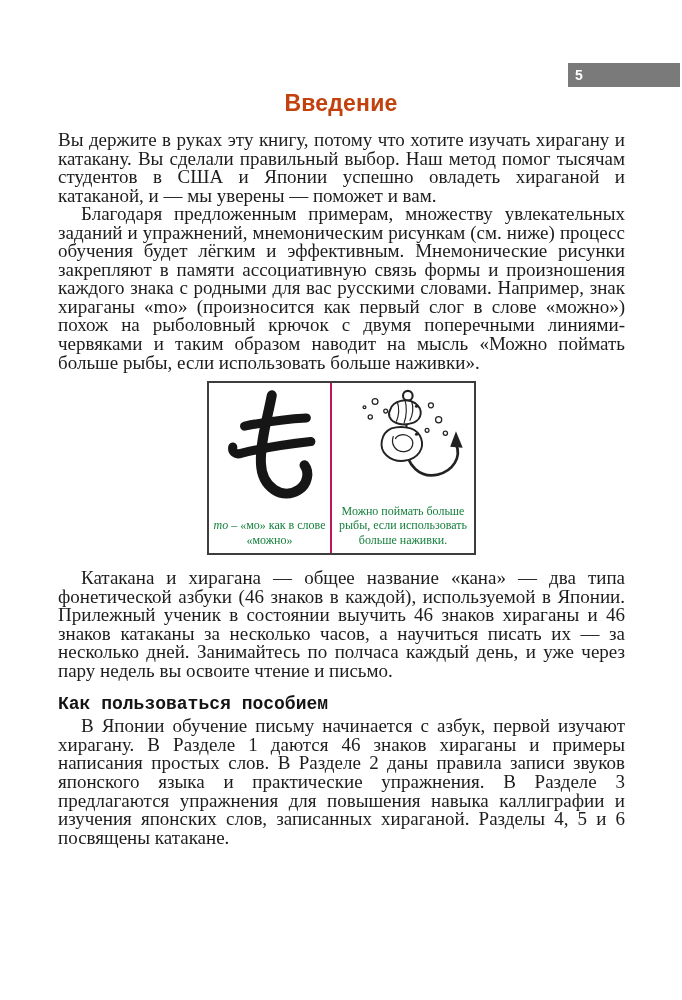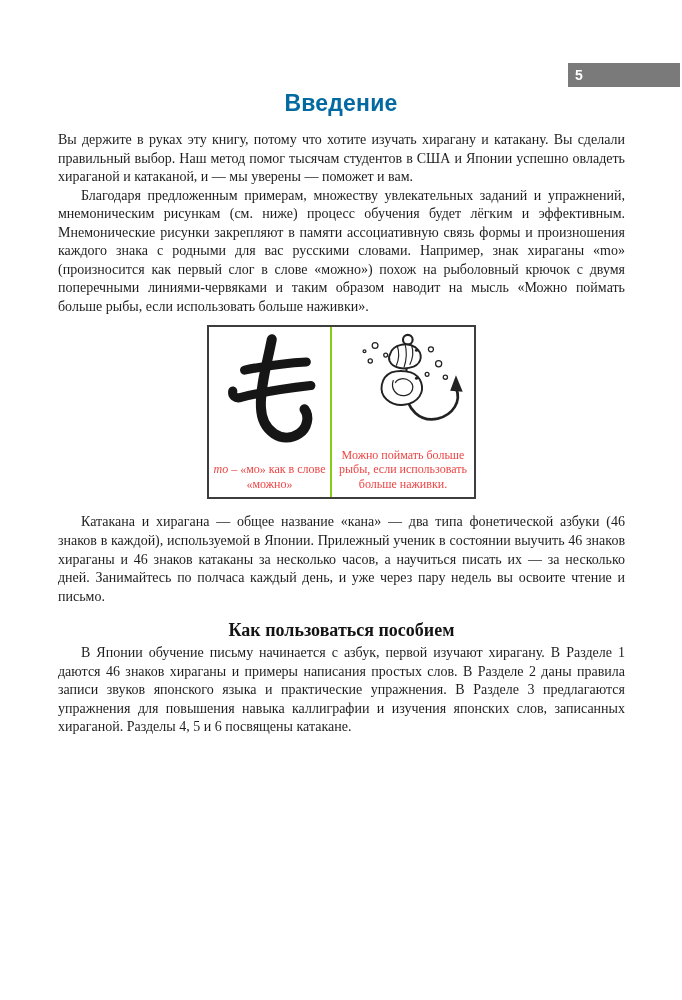--- a/index.html
+++ b/index.html
@@ -2,34 +2,34 @@
 <html><head>
 <meta charset="utf-8">
 <style>
   html,body{margin:0;padding:0;background:#ffffff;}
   .page{position:relative;width:682px;height:1000px;background:#ffffff;overflow:hidden;
         font-family:"Liberation Serif",serif;color:#1d1d1d;}
   .page-tab{position:absolute;top:63px;left:568px;width:112px;height:24px;background:#7a7a7a;
         box-sizing:border-box;padding-left:7px;
         font-family:"Liberation Sans",sans-serif;font-weight:bold;font-size:14px;line-height:24px;color:#ffffff;}
   .doc-title{position:absolute;top:90px;left:0;width:100%;margin:0;text-align:center;
-        font-family:"Liberation Sans",sans-serif;font-weight:bold;font-size:23px;color:#0369a1;letter-spacing:0.2px;}
+        font-family:"Liberation Sans",sans-serif;font-weight:bold;font-size:23px;color:#c2410c;letter-spacing:0.2px;}
   .content{position:absolute;top:131px;left:58px;width:567px;}
-  p.body{margin:0;font-size:14px;line-height:18.55px;text-align:justify;}
+  p.body{margin:0;font-size:19px;line-height:18.55px;text-align:justify;}
   .indent{text-indent:23px;}
   .b{font-weight:normal;}
   .i{font-style:italic;}
   .figure{width:269px;margin:9px auto 0;border:2px solid #3d3d3d;display:flex;box-sizing:border-box;background:#fff;}
   .cell{box-sizing:border-box;height:170px;display:flex;flex-direction:column;align-items:center;
         justify-content:space-between;padding:5px 3px 6px;}
-  .cell-left{width:124px;border-right:2px solid #84cc16;}
+  .cell-left{width:124px;border-right:2px solid #be185d;}
   .cell-right{flex:1;}
-  .caption{font-size:12px;line-height:14.5px;text-align:center;color:#ef4444;}
-  .section-heading{margin:14px 0 3px;font-family:Liberation Serif, serif;font-weight:bold;
-        font-size:18px;color:#141414;text-align:center;}
+  .caption{font-size:12px;line-height:14.5px;text-align:center;color:#15803d;}
+  .section-heading{margin:14px 0 3px;font-family:Liberation Mono, monospace;font-weight:bold;
+        font-size:18px;color:#141414;}
   svg{display:block;}
 </style>
 </head>
 <body>
 
 <div class="page">
 
   <div class="page-tab">
     <span>5</span>
   </div>

